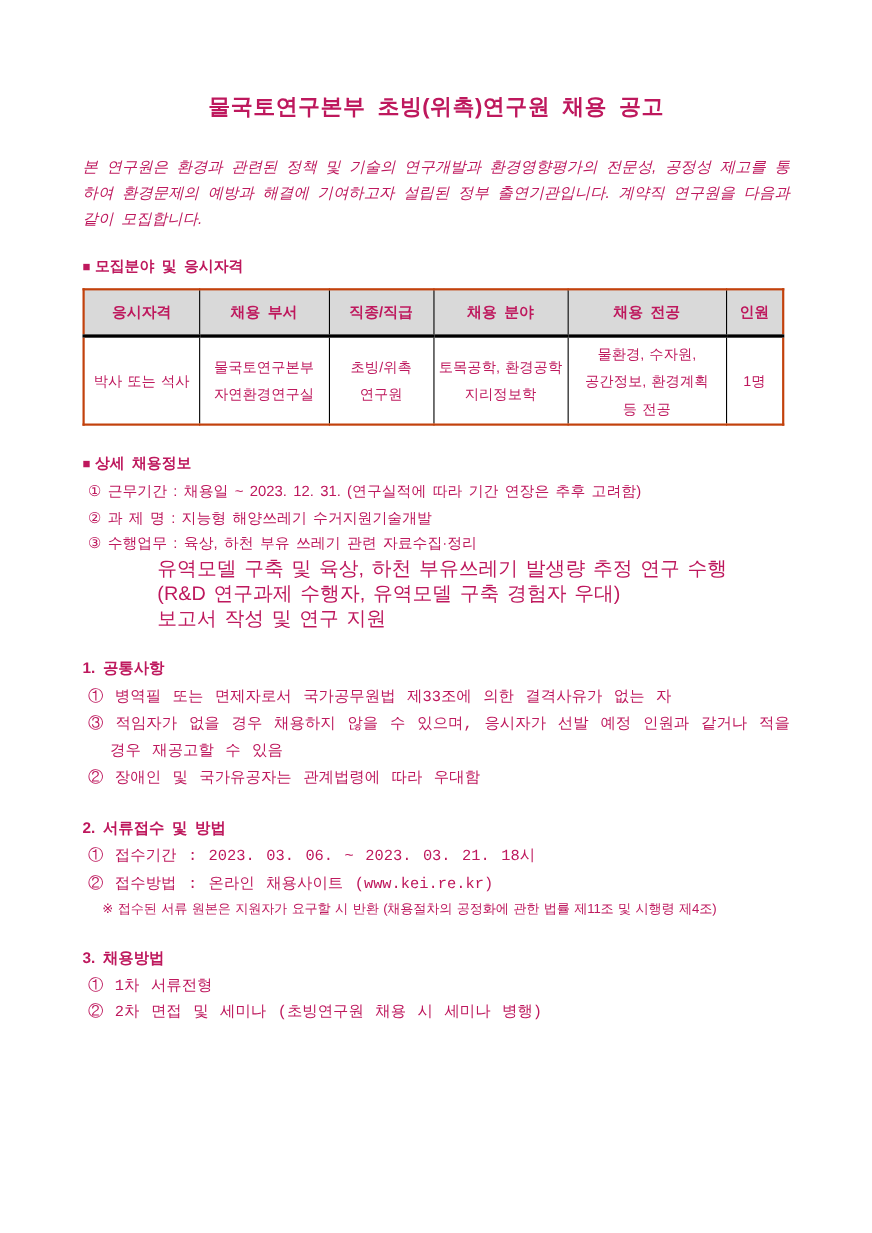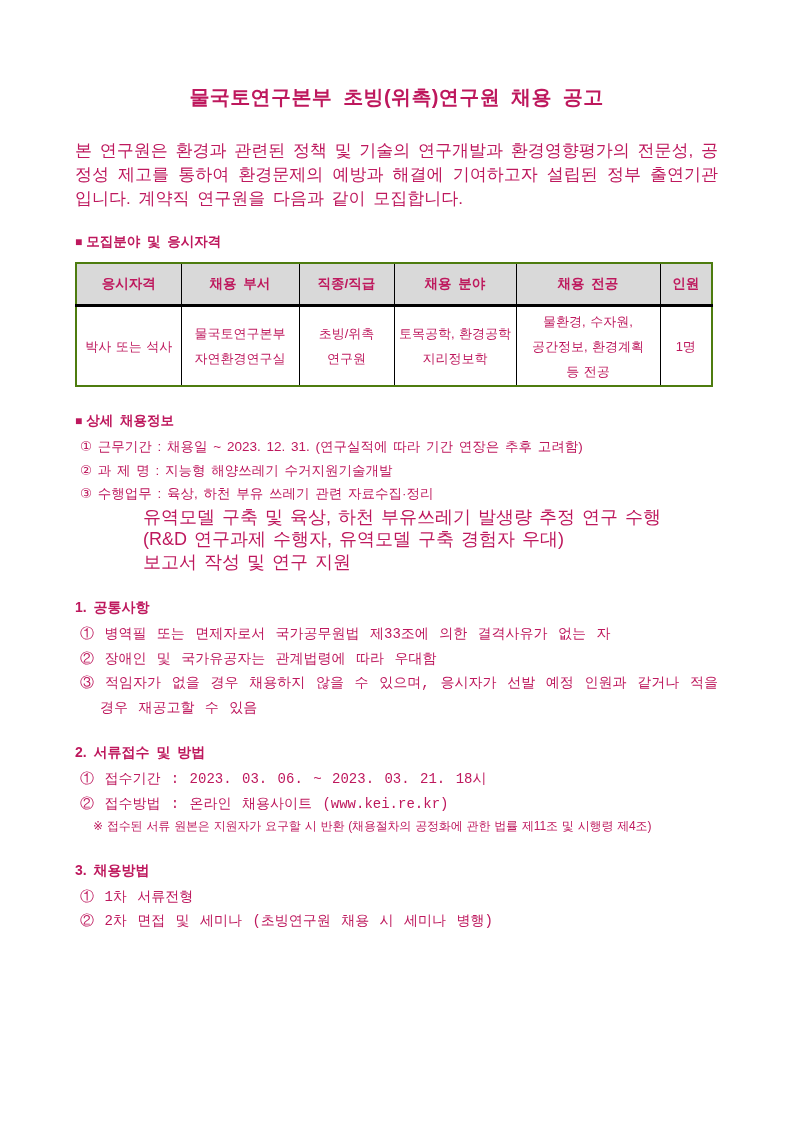--- a/index.html
+++ b/index.html
@@ -22,39 +22,40 @@
   .doc-title {
     margin: 0;
     font-size: 20px;
     font-weight: bold;
     text-align: center;
     letter-spacing: 0.4px;
     word-spacing: 5px;
   }
   .intro {
     margin-top: 28px;
-    font-size: 17px;
+    font-size: 14px;
     line-height: 24px;
     text-align: justify;
     word-spacing: 3px;
+    font-style: italic;
   }
   .sec-head {
     margin-top: 22px;
     font-size: 13.5px;
     font-weight: bold;
     word-spacing: 3px;
   }
   .sec-head .sq { font-size: 12px; margin-right: 4px; }
 
   table.recruit {
     margin-top: 11px;
     width: 636px;
     border-collapse: collapse;
     table-layout: fixed;
-    border: 2px solid #4d7c0f;
+    border: 2px solid #c2410c;
   }
   table.recruit th {
     border: 1px solid #000;
     border-bottom: 3px solid #000;
     height: 38px;
     font-size: 13.5px;
     font-weight: bold;
     text-align: center;
     vertical-align: middle;
     word-spacing: 3px;
@@ -161,22 +162,22 @@
 
   <div class="detail-line mt6">① 근무기간 : 채용일 ~ 2023. 12. 31. (연구실적에 따라 기간 연장은 추후 고려함)</div>
   <div class="detail-line">② 과 제 명 : 지능형 해양쓰레기 수거지원기술개발</div>
   <div class="detail-line">③ 수행업무 : 육상, 하천 부유 쓰레기 관련 자료수집·정리</div>
   <div class="sub-line">유역모델 구축 및 육상, 하천 부유쓰레기 발생량 추정 연구 수행</div>
   <div class="sub-line">(R&amp;D 연구과제 수행자, 유역모델 구축 경험자 우대)</div>
   <div class="sub-line">보고서 작성 및 연구 지원</div>
 
   <div class="num-head" style="margin-top:26px">1. 공통사항</div>
   <div class="list-item mt6">① 병역필 또는 면제자로서 국가공무원법 제33조에 의한 결격사유가 없는 자</div>
+  <div class="list-item">③ 적임자가 없을 경우 채용하지 않을 수 있으며, 응시자가 선발 예정 인원과 같거나 적을 경우 재공고할 수 있음</div>
   <div class="list-item">② 장애인 및 국가유공자는 관계법령에 따라 우대함</div>
-  <div class="list-item">③ 적임자가 없을 경우 채용하지 않을 수 있으며, 응시자가 선발 예정 인원과 같거나 적을 경우 재공고할 수 있음</div>
 
   <div class="num-head">2. 서류접수 및 방법</div>
   <div class="list-item mt6">① 접수기간 : 2023. 03. 06. ~ 2023. 03. 21. 18시</div>
   <div class="list-item">② 접수방법 : 온라인 채용사이트 (www.kei.re.kr)</div>
   <div class="note-line">※ 접수된 서류 원본은 지원자가 요구할 시 반환 (채용절차의 공정화에 관한 법률 제11조 및 시행령 제4조)</div>
 
   <div class="num-head">3. 채용방법</div>
   <div class="list-item mt6">① 1차 서류전형</div>
   <div class="list-item">② 2차 면접 및 세미나 (초빙연구원 채용 시 세미나 병행)</div>
 

